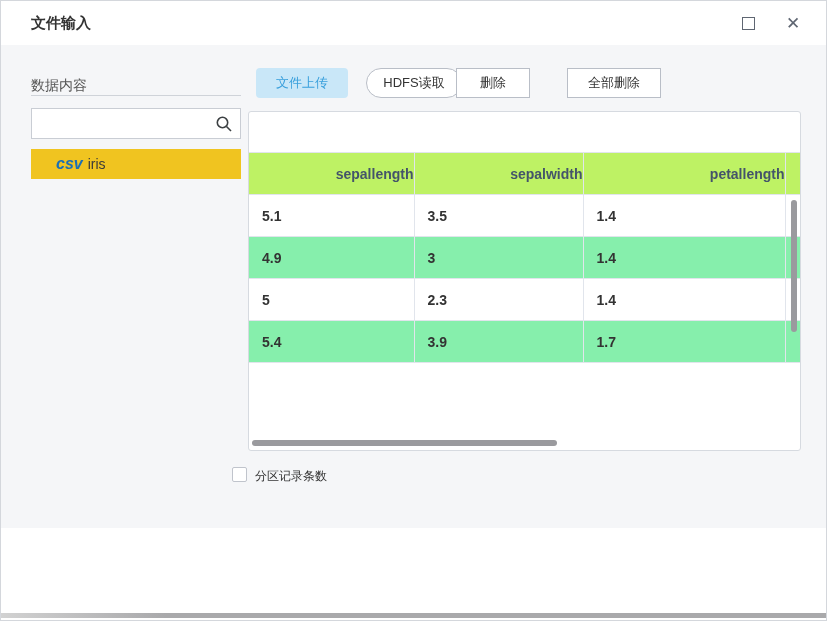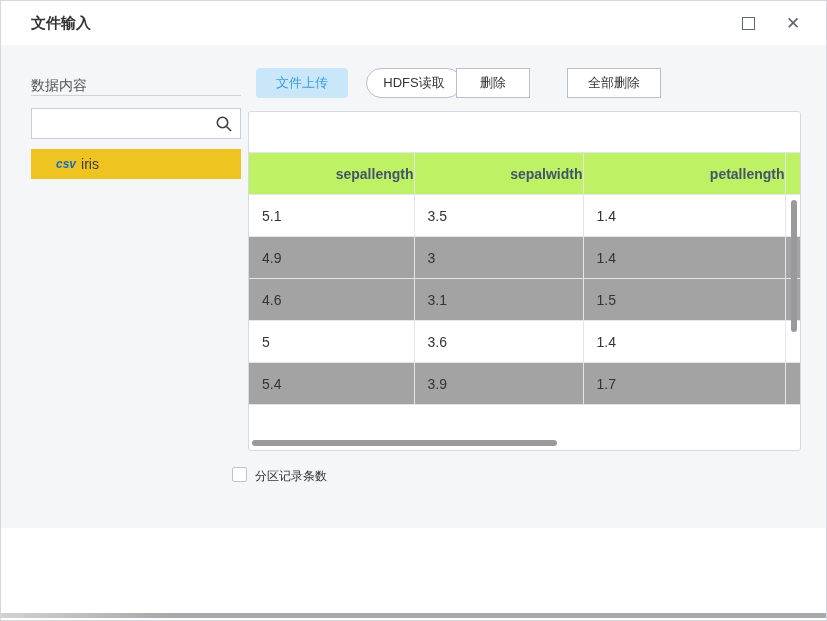--- a/index.html
+++ b/index.html
@@ -17,43 +17,43 @@
   
   .content { position:absolute; left:0; top:44px; width:100%; height:483px; background:#f5f6f8; }
 
   
   .side-label { position:absolute; left:30px; top:76px; font-size:14px; color:#555; }
   .side-underline { position:absolute; left:30px; top:94px; width:210px; border-top:1px solid #cfd3d9; }
   .searchbox { position:absolute; left:30px; top:107px; width:210px; height:31px; background:#fff; border:1px solid #c9cdd4; }
   .searchbox input { position:absolute; left:0; top:0; width:178px; height:29px; border:none; outline:none; padding:0 8px; font-size:13px; background:transparent; }
   .search-ic { position:absolute; right:7px; top:6px; width:18px; height:18px; }
   .ds-item { position:absolute; left:30px; top:148px; width:210px; height:30px; background:#f0c420; display:flex; align-items:center; padding-left:25px; cursor:pointer; }
-  .csv-badge { font-size:12px; font-weight:bold; font-style:italic; color:#1a6fb5; margin-right:5px; }
+  .csv-badge { font-size:16px; font-weight:bold; font-style:italic; color:#1a6fb5; margin-right:5px; }
   .ds-name { font-size:14px; color:#3a3a3a; }
 
   
   .tb-btn { position:absolute; top:67px; height:30px; font-size:13px; display:flex; align-items:center; justify-content:center; cursor:pointer; }
   .tb-active { left:255px; width:92px; background:#c9e7f8; color:#3aa0dc; border-radius:4px; border:none; }
   .tb-plain { background:#fff; border:1px solid #b9bec7; color:#333; }
   .tb-hdfs { left:365px; width:96px;border-radius:15px; }
   .tb-del { left:455px; width:74px;text-align:center; }
   .tb-delall { left:566px; width:94px; }
 
   
   .panel { position:absolute; left:247px; top:110px; width:553px; height:340px; background:#fff; border:1px solid #d6dae0; border-radius:3px; overflow:hidden; }
   .tabs { position:absolute; left:0; top:0; width:100%; height:40px; display:flex; align-items:center; padding-left:16px; gap:30px; }
   .tab { font-size:14px; color:#303133; height:40px; line-height:40px; cursor:pointer; position:relative; }
   .tab.active { font-weight:bold; }
   .tab.active::after { content:""; position:absolute; left:0; right:0; bottom:0; height:3px; background:#2e9fd9; }
 
   table.data { position:absolute; left:0; top:40px; width:553px; border-collapse:collapse; table-layout:fixed; }
   table.data th, table.data td { border:1px solid #e1e5ec; height:42px; font-size:14px; overflow:hidden; white-space:nowrap; }
   table.data th { font-weight:bold; color:#44546a; text-align:right; background:#bef264; }
-  table.data td { color:#333; text-align:left; padding-left:13px; }
-  table.data tr.alt td { background:#a3a3a3; }
+  table.data td { color:#333; text-align:left; padding-left:13px;font-weight:bold; }
+  table.data tr.alt td { background:#86efac; }
   table.data th:first-child, table.data td:first-child { border-left:none; }
 
   .vscroll { position:absolute; right:3px; top:88px; width:6px; height:132px; background:#9a9a9e; border-radius:3px; }
   .hscroll-track { position:absolute; left:0; bottom:3px; width:100%; height:8px; background:transparent; }
   .hscroll { position:absolute; left:3px; bottom:4px; width:305px; height:6px; background:#9a9a9e; border-radius:3px; }
 
   
   .check { position:absolute; left:231px; top:466px; width:15px; height:15px; background:#fff; border:1px solid #c0c4cc; border-radius:2px; cursor:pointer; }
   .part-label { position:absolute; left:254px; top:467px; font-size:12px; color:#333; }
   .part-input { position:absolute; left:337px; top:461px; width:130px; height:27px; background:#eef0f3; border:1px solid #c9cdd4; font-size:14px; color:#333; padding:0 9px; outline:none; }
@@ -120,29 +120,23 @@
         <td>3.5</td>
         <td>1.4</td>
         <td></td>
       </tr>
       <tr class="alt">
         <td>4.9</td>
         <td>3</td>
         <td>1.4</td>
         <td></td>
       </tr>
-      <tr class="alt">
-        <td>4.6</td>
-        <td>3.1</td>
-        <td>1.5</td>
-        <td></td>
-      </tr>
       <tr>
         <td>5</td>
-        <td>3.6</td>
+        <td>2.3</td>
         <td>1.4</td>
         <td></td>
       </tr>
       <tr class="alt">
         <td>5.4</td>
         <td>3.9</td>
         <td>1.7</td>
         <td></td>
       </tr>
     </tbody>

